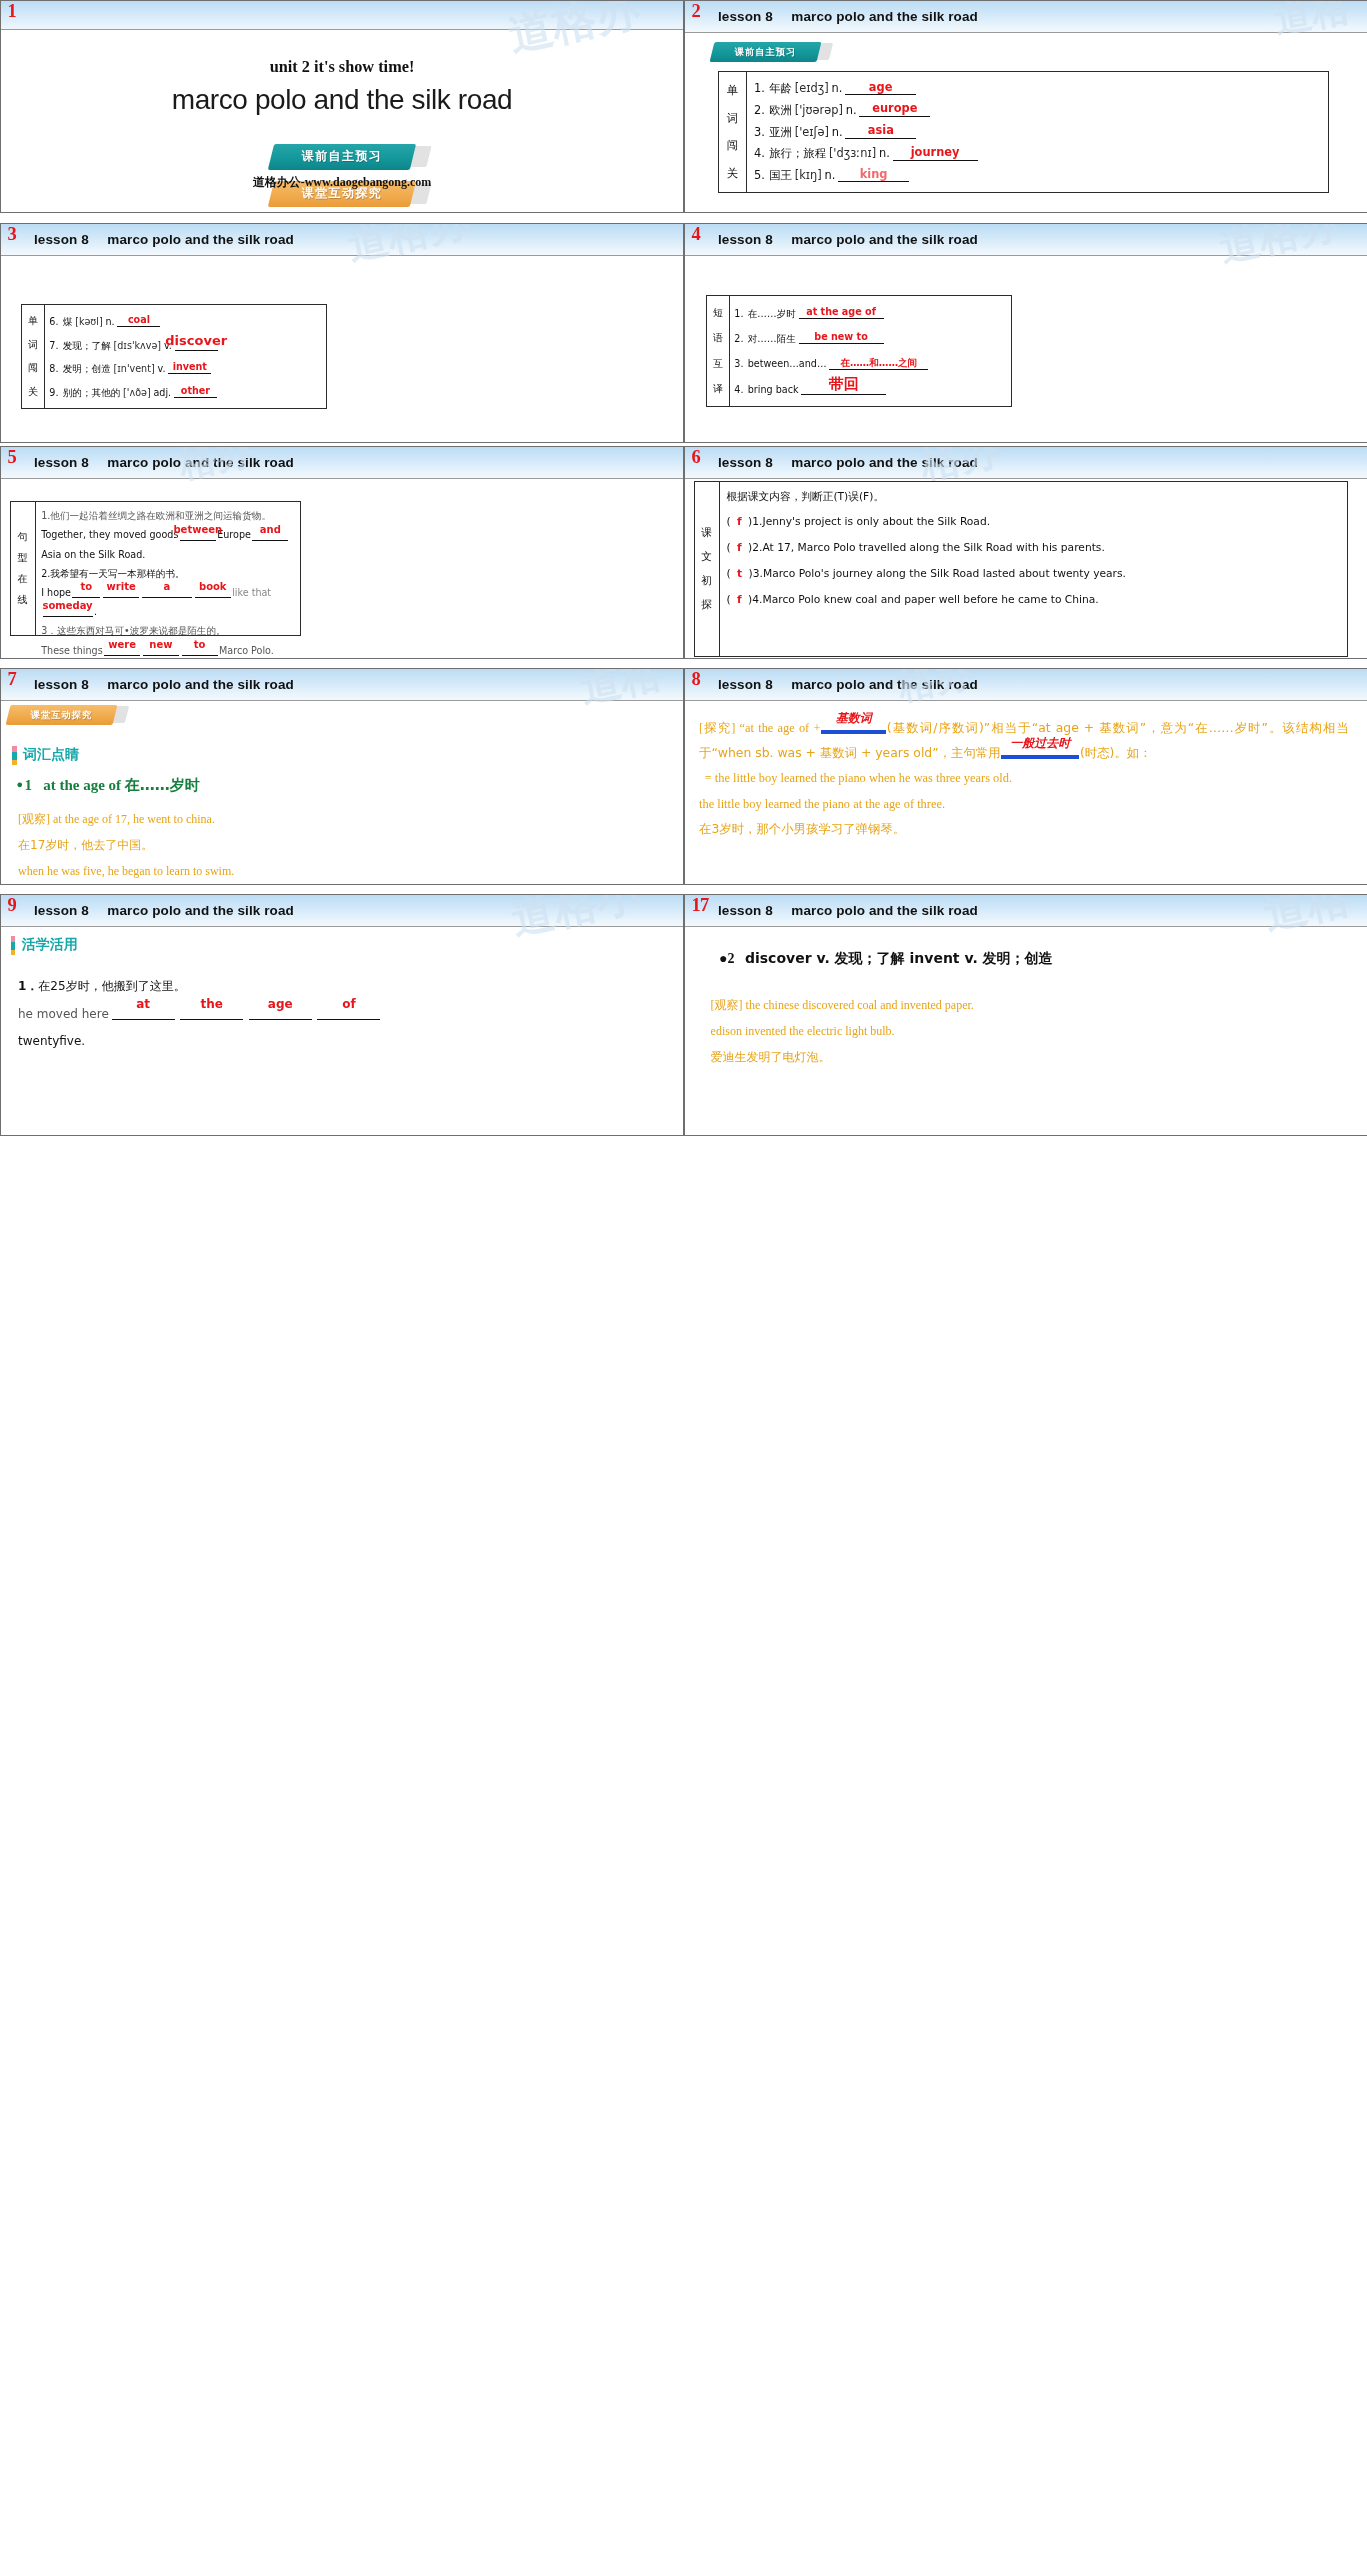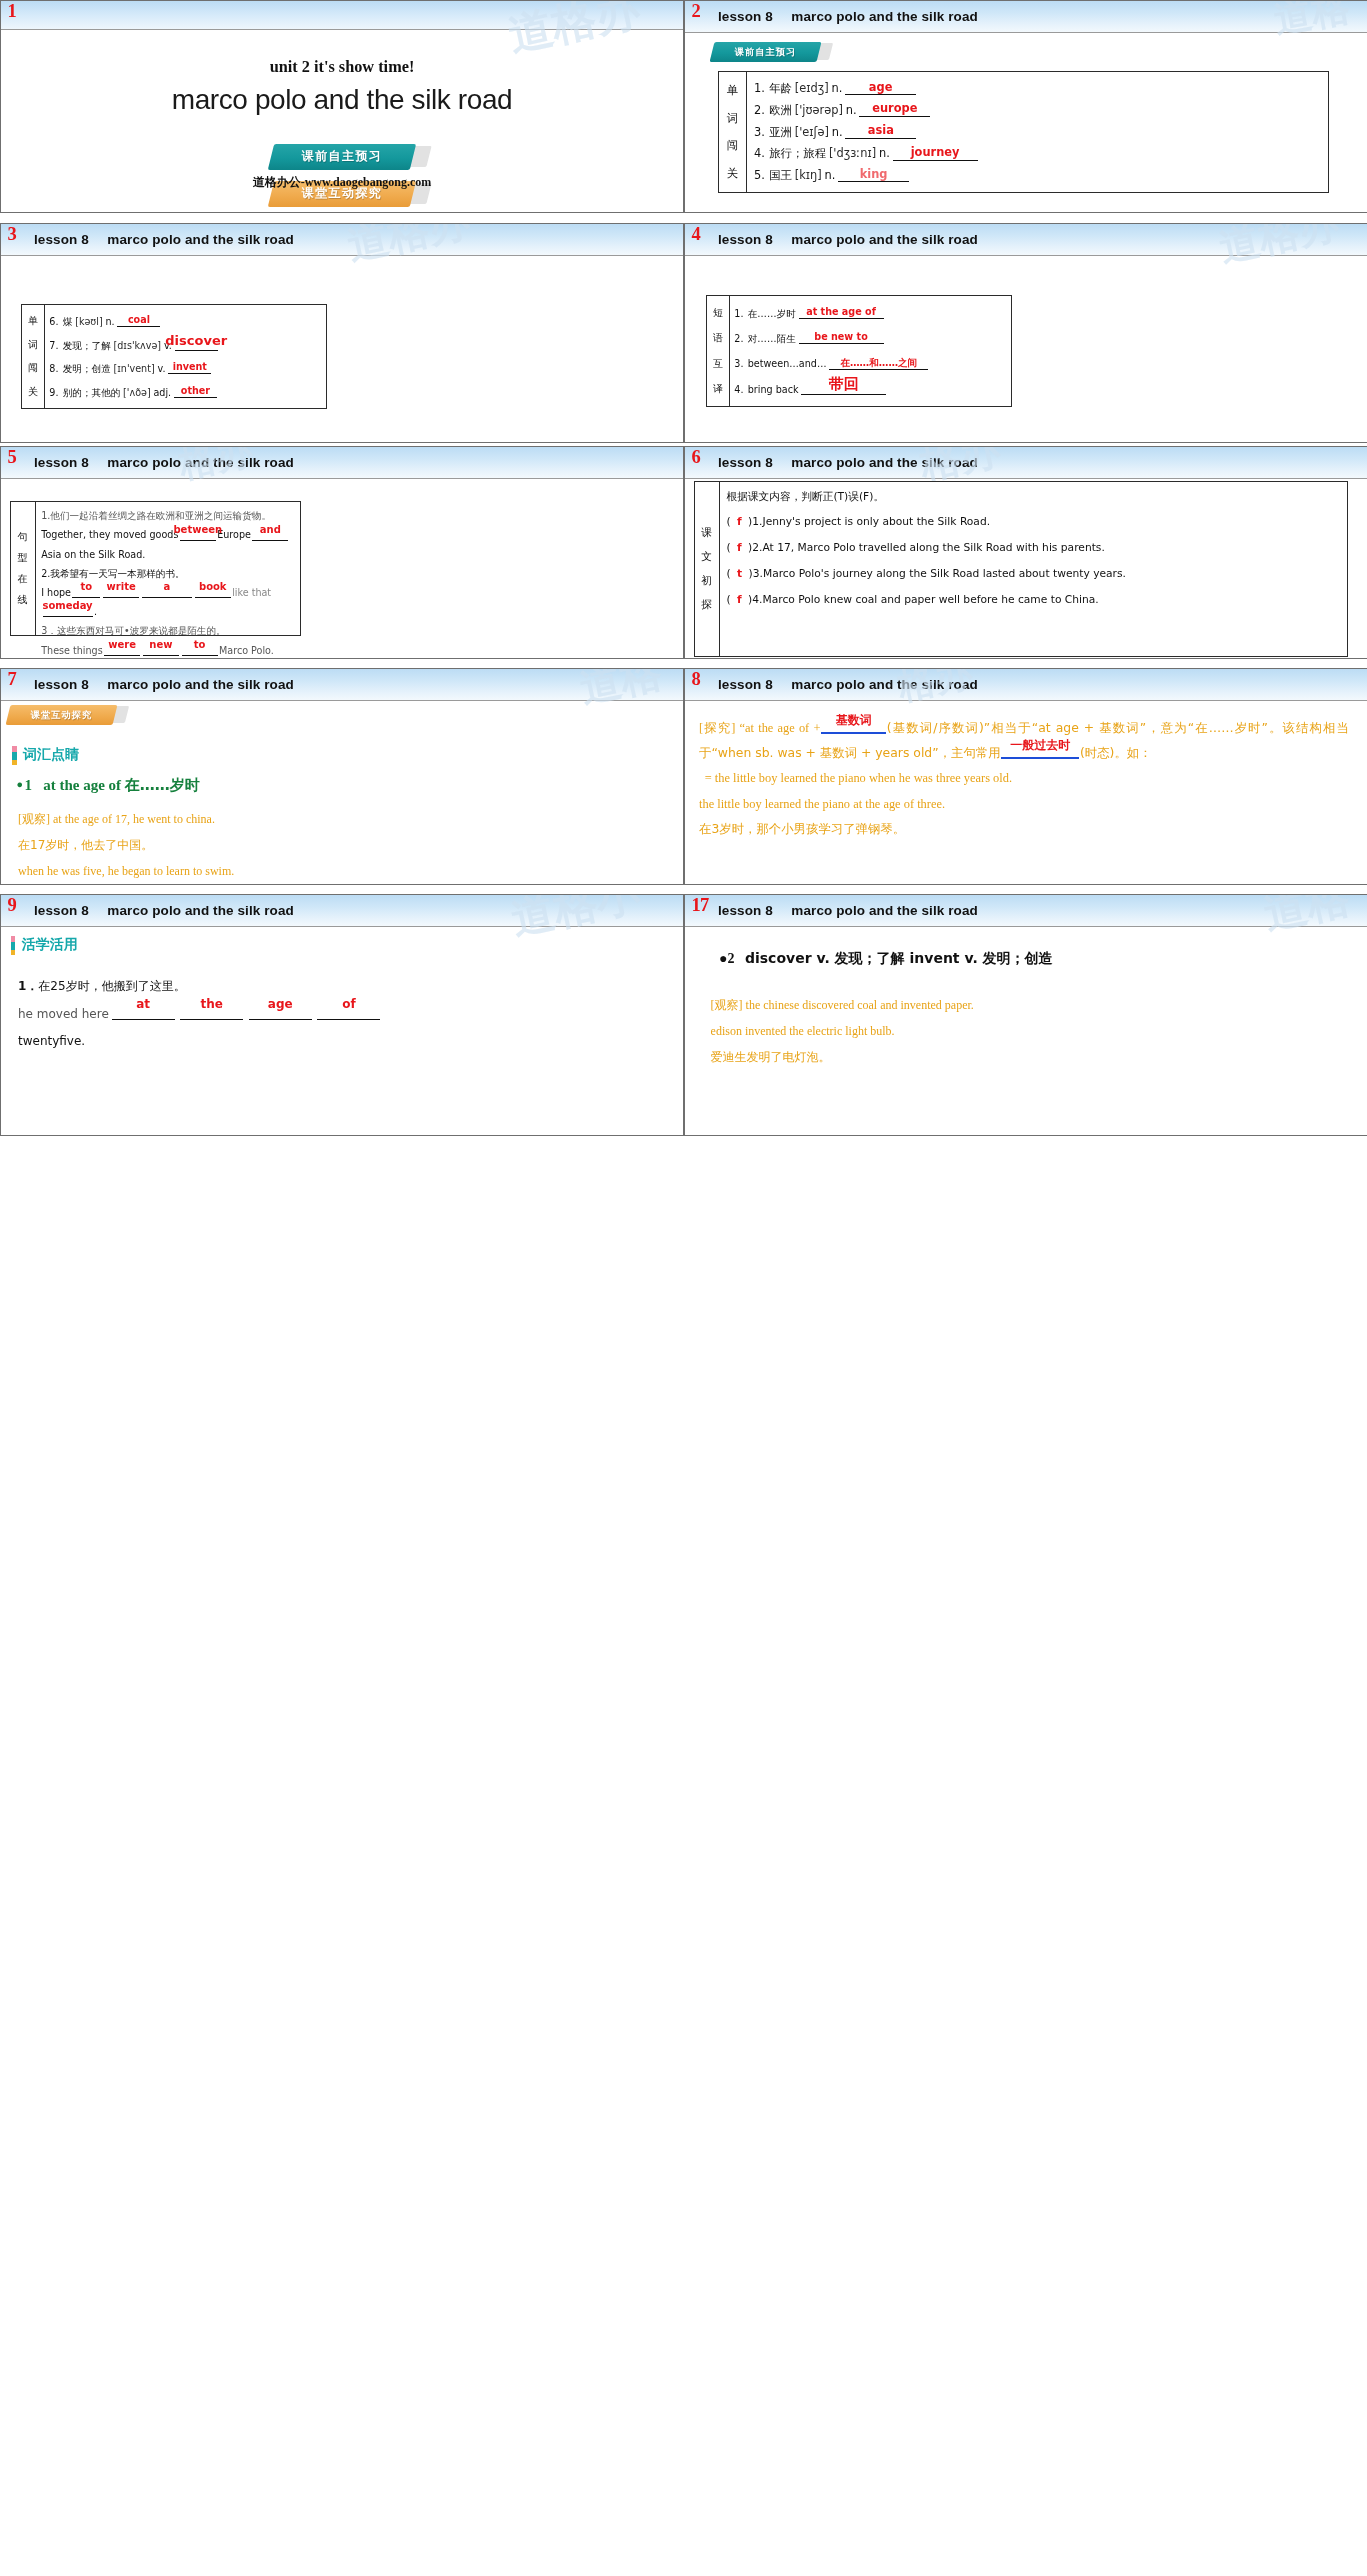--- a/index.html
+++ b/index.html
@@ -113,22 +113,22 @@
   .pt-head .cn{font-family:"DejaVu Sans",sans-serif;}
 
   .obs{position:absolute;color:#e8a317;font-size:12px;line-height:1.95;
        font-family:"Liberation Serif","DejaVu Serif",serif;}
   .obs .cn{font-family:"DejaVu Sans",sans-serif;}
   .obs p{margin:0 0 2.8px 0;}
 
   .explain{position:absolute;color:#e8a317;font-size:12.4px;line-height:2.0;text-align:justify;
            font-family:"Liberation Serif","DejaVu Serif",serif;}
   .explain .cn{font-family:"DejaVu Sans",sans-serif;}
-  .ebl{position:relative;display:inline-block;border-bottom:2px solid #1d4ed8;min-width:65px;height:12px;
-       vertical-align:-2.1px;margin:0 0.7px;}
+  .ebl{position:relative;display:inline-block;border-bottom:4px solid #1d4ed8;min-width:65px;height:12px;
+       vertical-align:-2.1px;margin:0 0.7px;font-style:italic;}
   .ebl > b{position:absolute;left:50%;transform:translateX(-50%);bottom:0;color:#e8161b;font-weight:700;
            font-size:12px;white-space:nowrap;font-family:"DejaVu Sans",sans-serif;}
 
   
   .prac{position:absolute;font-size:12px;color:#111;line-height:2.3;font-family:"DejaVu Sans",sans-serif;}
   .prac .qnum{font-weight:700;}
   .pbl{position:relative;display:inline-block;border-bottom:1.1px solid #111;min-width:63px;height:12px;
        vertical-align:-2.8px;margin:0 2.8px;}
   .pbl > b{position:absolute;left:50%;transform:translateX(-50%);bottom:0.7px;color:#e8161b;font-weight:700;font-size:12px;}
 

